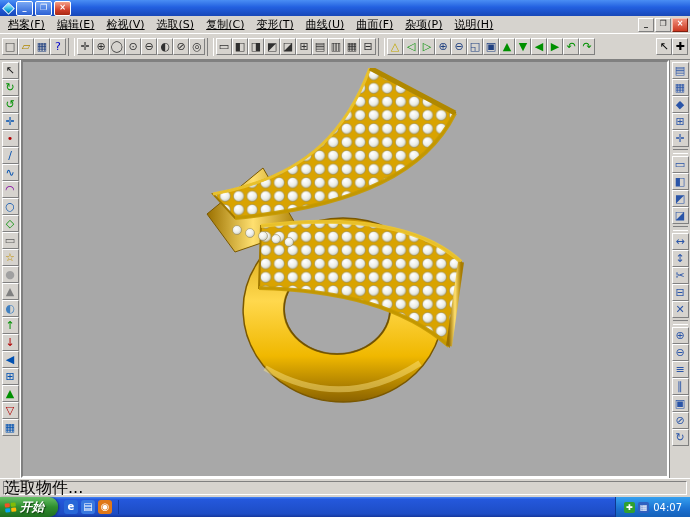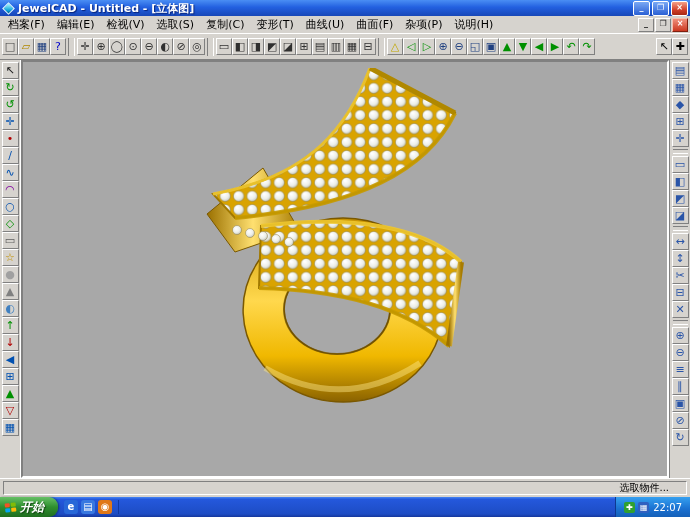--- a/index.html
+++ b/index.html
@@ -19,21 +19,21 @@
   .gem{width:7px;height:7px;background:linear-gradient(135deg,#aefcff,#0aa0d8 70%,#045a88);transform:rotate(45deg);display:inline-block;border:1px solid #e8ffff;}
   .title-text{flex:1;font-weight:bold;font-size:11px;margin-left:4px;white-space:nowrap;text-shadow:1px 1px 1px #06237a;}
   .win-btn{
     width:15px;height:13px;margin-left:2px;border:1px solid #fff;border-radius:2px;
     background:linear-gradient(180deg,#7aa8f4,#2a60d4);
     color:#fff;font-size:8px;line-height:11px;text-align:center;font-weight:bold;
   }
   .win-btn.close{background:linear-gradient(180deg,#f4a088,#d2402a 60%,#a82814);}
   
   .menubar{height:17px;flex:0 0 17px;display:flex;align-items:center;background:#d6d3ce;border-bottom:1px solid #fff;padding:0 2px;}
-  .menu-items{display:flex;align-items:center;flex:1;}
+  .menu-items{display:flex;align-items:center;flex:1;text-decoration:underline;}
   .menu-item{padding:1px 6px;white-space:nowrap;cursor:default;}
   .mdi-controls{display:flex;align-items:center;}
   .mdi-btn{
     width:14px;height:12px;margin-left:1px;border:1px solid;border-color:#fff #808080 #808080 #fff;
     background:#d6d3ce;font-size:8px;line-height:10px;text-align:center;font-weight:bold;color:#202020;
   }
   .mdi-btn.close{background:linear-gradient(180deg,#f0907c,#cc3820);color:#fff;border-color:#f8c0b0 #802010 #802010 #f8c0b0;}
   
   .toolbar-top{
     height:23px;flex:0 0 23px;display:flex;align-items:center;background:#d6d3ce;
@@ -55,21 +55,21 @@
   .toolbar-right .tbtn{color:#2a55a8;}
   
   .canvas{
     flex:1 1 auto;position:relative;overflow:hidden;
     background:#a8a8a8;
     border:2px solid;border-color:#808080 #ffffff #ffffff #808080;
   }
   .ring{position:absolute;left:182px;top:6px;width:265px;height:335px;}
   
   .statusbar{height:16px;flex:0 0 16px;background:#d6d3ce;border-top:1px solid #fff;display:flex;align-items:center;padding:1px 3px;}
-  .status-panel{flex:1;height:12px;line-height:12px;border:1px solid;border-color:#808080 #fff #fff #808080;padding:0 17px;font-size:10px;text-align:right;}
+  .status-panel{flex:1;height:12px;line-height:12px;border:1px solid;border-color:#808080 #fff #fff #808080;padding:0 0;font-size:16px;}
   
   .taskbar{
     height:20px;flex:0 0 20px;display:flex;align-items:center;
     background:linear-gradient(180deg,#4585f4 0%,#2458dc 12%,#1d4cc4 85%,#15379c 100%);
   }
   .start-btn{
     height:20px;display:flex;align-items:center;gap:4px;padding:0 14px 0 5px;
     background:linear-gradient(180deg,#66c066 0%,#2f8f2f 50%,#1f6e1f 100%);
     border-radius:0 9px 9px 0;color:#fff;font-weight:bold;font-style:italic;font-size:12px;
     text-shadow:1px 1px 1px #124012;box-shadow:1px 0 2px rgba(0,0,0,.4);
@@ -92,21 +92,20 @@
   .tray-icon{width:11px;height:11px;border-radius:2px;font-size:8px;line-height:11px;text-align:center;color:#fff;}
   .clock{font-size:10px;color:#fff;}
 </style>
 </head>
 <body>
 
 <div class="titlebar">
   <span class="app-icon">
       <span class="gem"></span>
     </span>
-  <span class="title-text">JewelCAD - Untitled - [立体图]</span>
   <span class="win-btn">_</span>
   <span class="win-btn">❐</span>
   <span class="win-btn close">×</span>
 </div>
 
 <div class="menubar">
   <div class="menu-items">
 
   <span class="menu-item">档案(F)</span>
       <span class="menu-item">编辑(E)</span>
@@ -307,15 +306,15 @@
   <span class="ql-icon" style="background: rgb(40, 104, 216);">e</span>
       <span class="ql-icon" style="background: rgb(56, 120, 224);">▤</span>
       <span class="ql-icon" style="background: rgb(224, 120, 24);">◉</span>
     </div>
   <div class="tray">
     <span style="display:flex;gap:3px;">
 
     <span class="tray-icon" style="background: rgb(48, 160, 48);">✚</span>
         <span class="tray-icon" style="background: rgb(48, 96, 192);">▦</span>
       </span>
-    <span class="clock">22:07</span>
+    <span class="clock">04:07</span>
   </div>
 </div>
 
 </body></html>

